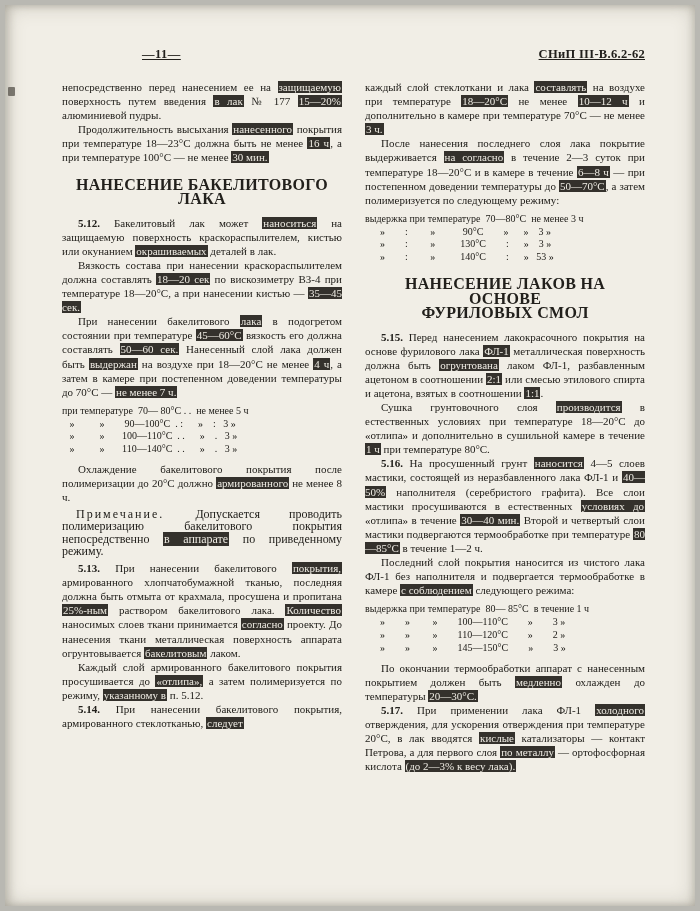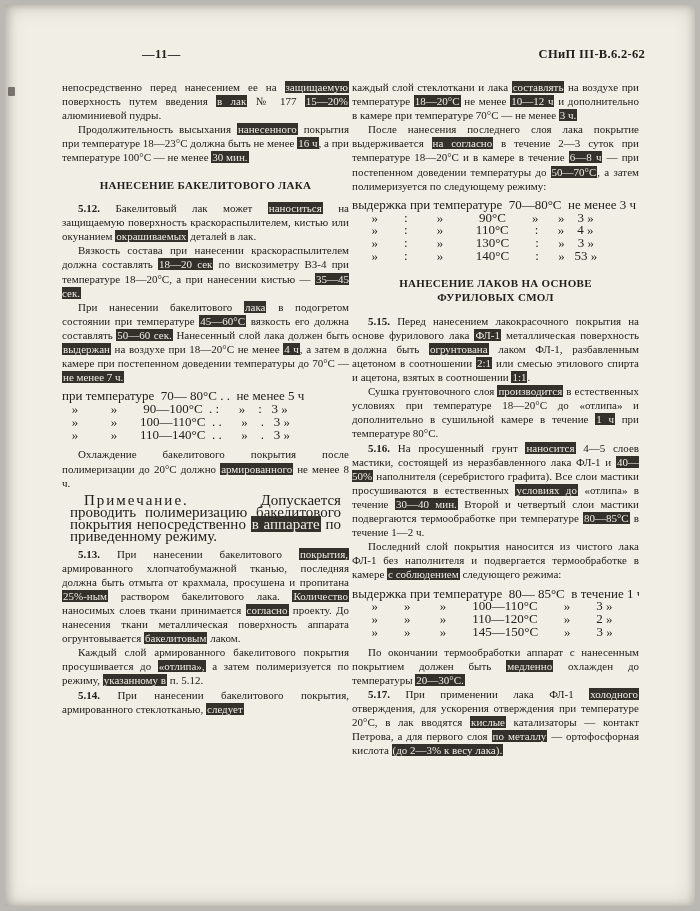--- a/index.html
+++ b/index.html
@@ -13,38 +13,38 @@
   .page {
     position:absolute; inset:5px;
     background:var(--paper,#f1eee6);
     box-shadow: inset 0 0 20px rgba(90,85,70,.28), inset 4px 0 8px rgba(60,55,45,.18), inset -3px 0 6px rgba(60,55,45,.12);
   }
   .margin-mark {
     position:absolute; left:3px; top:82px; width:7px; height:9px;
     background:#55524b; opacity:.75; border-radius:1px;
   }
   .content { position:absolute; top:42px; left:57px; right:50px; bottom:14px; }
-  .header { display:flex; font-weight:bold; font-size:12.5px; margin-bottom:18px; }
+  .header { display:flex; font-weight:bold; font-size:12.5px; margin-bottom:18px;text-decoration:underline; }
   .page-num { margin-left:80px; letter-spacing:.5px; }
   .doc-ref { margin-left:auto; letter-spacing:.3px; }
-  .cols { display:flex; gap:3px; }
+  .cols { display:flex; gap:23px; }
   .col { width:287px; font-size:11px; line-height:14.1px; text-align:justify; }
   .para { text-indent:16px; }
   .para.no-indent { text-indent:0; }
   .clause-num { font-weight:bold; }
   .heading {
-    font-size:11px; font-weight:bold; text-align:center;
+    font-size:16px; font-weight:bold; text-align:center;
     margin:13px 4px 9px; line-height:14.5px;
     white-space:pre-line; text-indent:0; letter-spacing:.3px;
   }
   .mini-table {
-    font-size:13px; line-height:12.8px; margin:6px 0;
+    font-size:10px; line-height:12.8px; margin:6px 0;
     white-space:pre; text-align:left; overflow:hidden;
   }
-  .note { font-size:15px; line-height:12.2px; margin:4px 8px; text-indent:14px; }
+  .note { font-size:12px; line-height:12.2px; margin:4px 0; text-indent:14px; }
   .note-label { letter-spacing:2px; }
   .hl { background:var(--highlight,#34312c); color:#efece4; padding:0 1px; }
 </style>
 </head>
 <body style="--paper: #f1eee6; --ink: #22201c; --highlight: #34312c;">
 
 <div class="page">
   <div class="margin-mark"></div>
   <div class="content">
     <div class="header">
@@ -62,21 +62,21 @@
           <div class="mini-table"><div>при температуре  70— 80°С . .  не менее 5 ч</div><div>   »          »        90—100°С  . :      »    :   3 »</div><div>   »          »       100—110°С  . .      »    .   3 »</div><div>   »          »       110—140°С  . .      »    .   3 »</div></div>
           <p class="para">Охлаждение бакелитового покрытия после полимеризации до 20°С должно <span class="hl">армированного</span> не менее 8 ч.</p>
           <p class="note"><span class="note-label">Примечание. </span>Допускается проводить полимеризацию бакелитового покрытия непосредственно <span class="hl">в аппарате</span> по приведенному режиму.</p>
           <p class="para"><span class="clause-num">5.13. </span>При нанесении бакелитового <span class="hl">покрытия,</span> армированного хлопчатобумажной тканью, последняя должна быть отмыта от крахмала, просушена и пропитана <span class="hl">25%-ным</span> раствором бакелитового лака. <span class="hl">Количество</span> наносимых слоев ткани принимается <span class="hl">согласно</span> проекту. До нанесения ткани металлическая поверхность аппарата огрунтовывается <span class="hl">бакелитовым</span> лаком.</p>
           <p class="para">Каждый слой армированного бакелитового покрытия просушивается до <span class="hl">«отлипа»,</span> а затем полимеризуется по режиму, <span class="hl">указанному в</span> п. 5.12.</p>
           <p class="para"><span class="clause-num">5.14. </span>При нанесении бакелитового покрытия, армированного стеклотканью, <span class="hl">следует</span></p>
         </div>
       <div class="col">
           <p class="para no-indent">каждый слой стеклоткани и лака <span class="hl">составлять</span> на воздухе при температуре <span class="hl">18—20°С</span> не менее <span class="hl">10—12 ч</span> и дополнительно в камере при температуре 70°С — не менее <span class="hl">3 ч.</span></p>
           <p class="para">После нанесения последнего слоя лака покрытие выдерживается <span class="hl">на согласно</span> в течение 2—3 суток при температуре 18—20°С и в камере в течение <span class="hl">6—8 ч</span> — при постепенном доведении температуры до <span class="hl">50—70°С</span>, а затем полимеризуется по следующему режиму:</p>
-          <div class="mini-table"><div>выдержка при температуре  70—80°С  не менее 3 ч</div><div>      »        :         »           90°С        »      »    3 »</div><div>      »        :         »          110°С        :      »    4 »</div><div>      »        :         »          130°С        :      »    3 »</div><div>      »        :         »          140°С        :      »   53 »</div></div>
+          <div class="mini-table"><div>выдержка при температуре  70—80°С  не менее 3 ч</div><div>      »        :         »           90°С        »      »    3 »</div><div>      »        :         »          130°С        :      »    3 »</div><div>      »        :         »          140°С        :      »   53 »</div></div>
           <h2 class="heading">НАНЕСЕНИЕ ЛАКОВ НА ОСНОВЕ
 ФУРИЛОВЫХ СМОЛ</h2>
           <p class="para"><span class="clause-num">5.15. </span>Перед нанесением лакокрасочного покрытия на основе фурилового лака <span class="hl">ФЛ-1</span> металлическая поверхность должна быть <span class="hl">огрунтована</span> лаком ФЛ-1, разбавленным ацетоном в соотношении <span class="hl">2:1</span> или смесью этилового спирта и ацетона, взятых в соотношении <span class="hl">1:1</span>.</p>
           <p class="para">Сушка грунтовочного слоя <span class="hl">производится</span> в естественных условиях при температуре 18—20°С до «отлипа» и дополнительно в сушильной камере в течение <span class="hl">1 ч</span> при температуре 80°С.</p>
           <p class="para"><span class="clause-num">5.16. </span>На просушенный грунт <span class="hl">наносится</span> 4—5 слоев мастики, состоящей из неразбавленного лака ФЛ-1 и <span class="hl">40—50%</span> наполнителя (серебристого графита). Все слои мастики просушиваются в естественных <span class="hl">условиях до</span> «отлипа» в течение <span class="hl">30—40 мин.</span> Второй и четвертый слои мастики подвергаются термообработке при температуре <span class="hl">80—85°С</span> в течение 1—2 ч.</p>
           <p class="para">Последний слой покрытия наносится из чистого лака ФЛ-1 без наполнителя и подвергается термообработке в камере <span class="hl">с соблюдением</span> следующего режима:</p>
           <div class="mini-table"><div>выдержка при температуре  80— 85°С  в течение 1 ч</div><div>      »        »         »        100—110°С        »        3 »</div><div>      »        »         »        110—120°С        »        2 »</div><div>      »        »         »        145—150°С        »        3 »</div></div>
           <p class="para">По окончании термообработки аппарат с нанесенным покрытием должен быть <span class="hl">медленно</span> охлажден до температуры <span class="hl">20—30°С.</span></p>
           <p class="para"><span class="clause-num">5.17. </span>При применении лака ФЛ-1 <span class="hl">холодного</span> отверждения, для ускорения отверждения при температуре 20°С, в лак вводятся <span class="hl">кислые</span> катализаторы — контакт Петрова, а для первого слоя <span class="hl">по металлу</span> — ортофосфорная кислота <span class="hl">(до 2—3% к весу лака).</span></p>
         </div>

